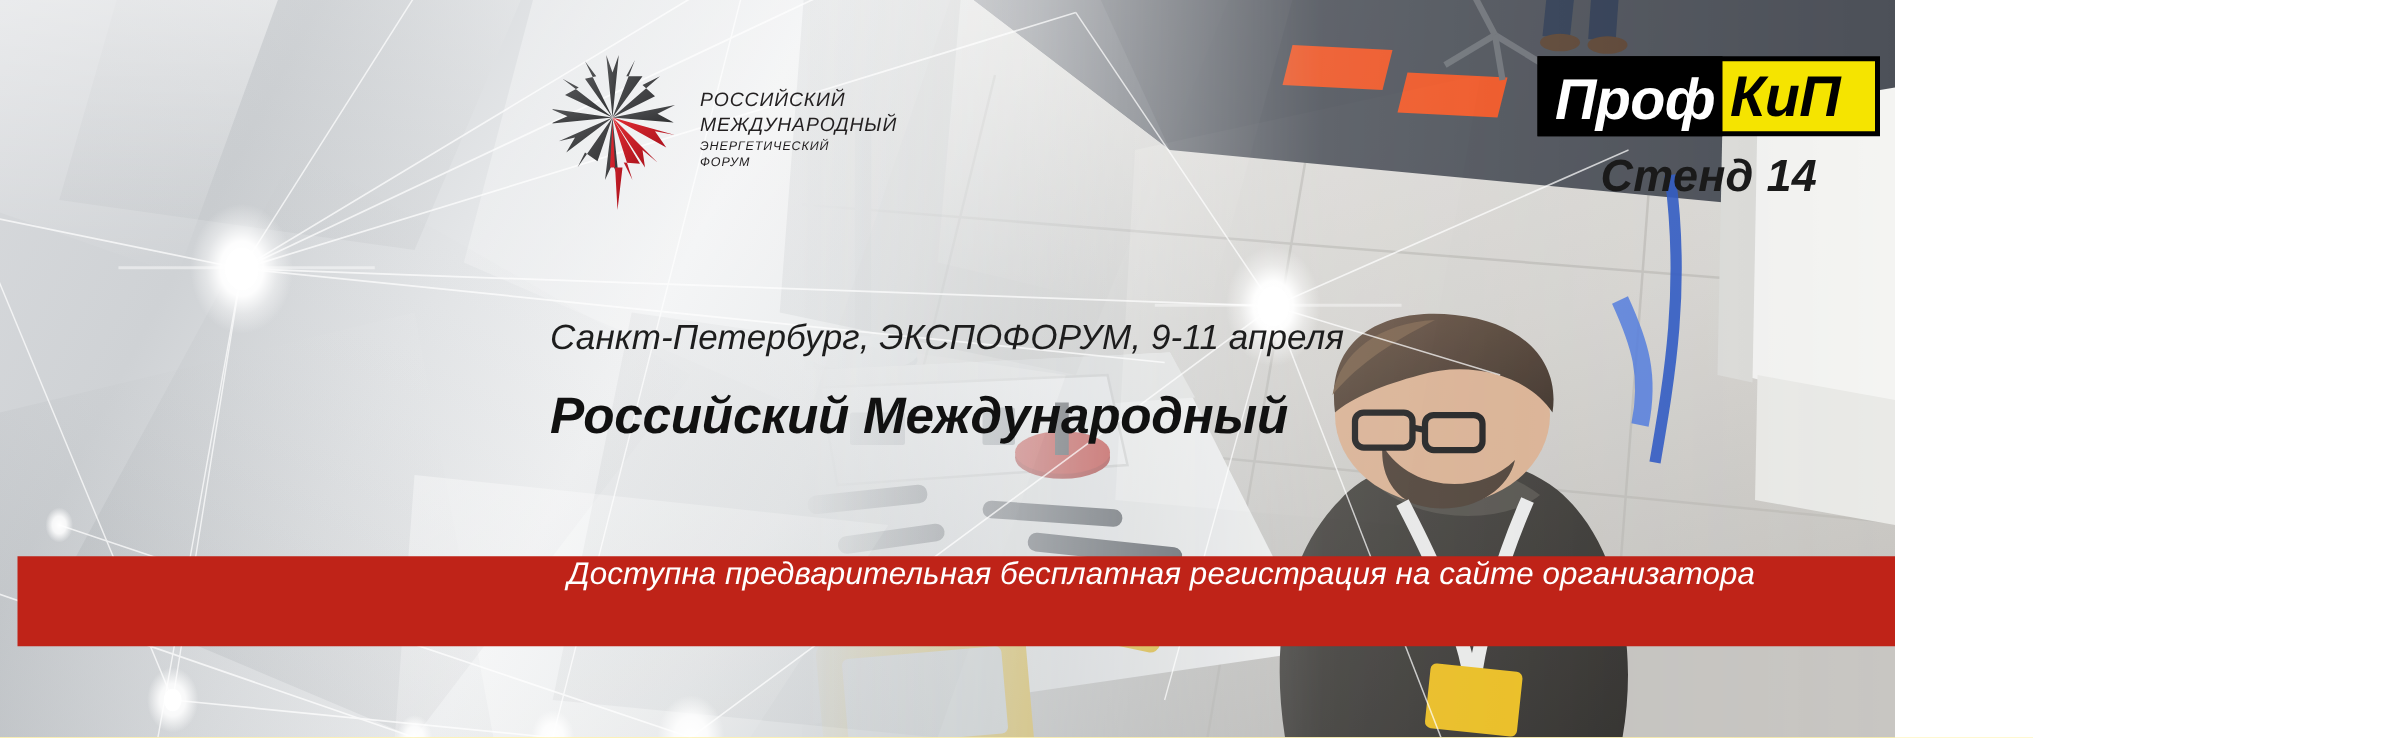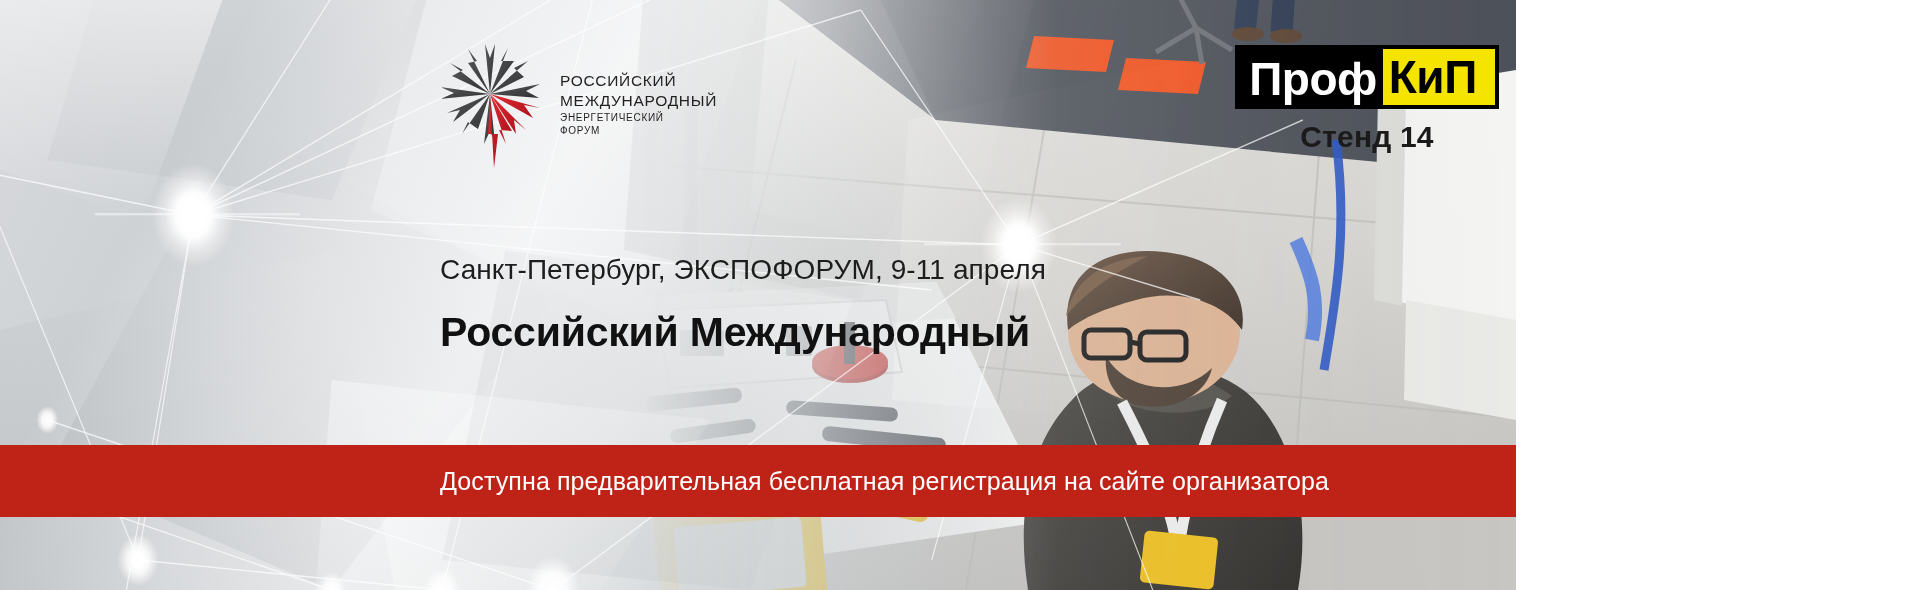--- a/index.html
+++ b/index.html
@@ -9,20 +9,21 @@
   body {
     font-family: "Liberation Sans", sans-serif;
   }
 
   #banner {
     position: relative;
     width: 1516px;
     height: 590px;
     overflow: hidden;
     background: #fde047;
+    font-style: italic;
   }
 
   
   .bg-base {
     position: absolute; inset: 0;
     background:
       linear-gradient(118deg,
         #d8dadd 0%,
         #cfd2d5 14%,
         #e4e6e8 26%,
@@ -111,27 +112,27 @@
     letter-spacing: -0.5px;
     padding: 8px 6px 4px 14px;
     display: flex; align-items: center;
   }
   .pk-kip {
     color: #000000;
     background: #f5e400;
     font-size: 46px;
     font-weight: 700;
     letter-spacing: -0.5px;
-    padding: 8px 18px 9px 6px;
+    padding: 8px 28px 9px 6px;
     display: flex; align-items: center;
     margin: 4px 4px 4px 0;
   }
   .stand-label {
     margin-top: 11px;
-    font-size: 30px;
+    font-size: 36px;
     font-weight: 700;
     color: #1a1a1a;
     letter-spacing: 0.2px;
   }
 
   
   .headline {
     position: absolute;
     left: 440px; top: 254px;
     width: 900px;
@@ -151,26 +152,26 @@
     line-height: 1.28;
     white-space: nowrap;
     margin-top: 20px;
   }
   .hl-line.second { margin-top: 2px; }
   .hl-year { color: #c8201b; }
 
   
   .red-strip {
     position: absolute;
-    left: 0; right: 0;
+    left: 14px; right: 0;
     top: 445px;
     height: 72px;
     background: #bf2318;
     display: flex;
-    align-items: center;
+    align-items: flex-start;
   }
   .red-strip-text {
     color: #ffffff;
     font-size: 25px;
     font-weight: 400;
     letter-spacing: 0.1px;
     margin-left: 440px;
     white-space: nowrap;
   }
 </style>

